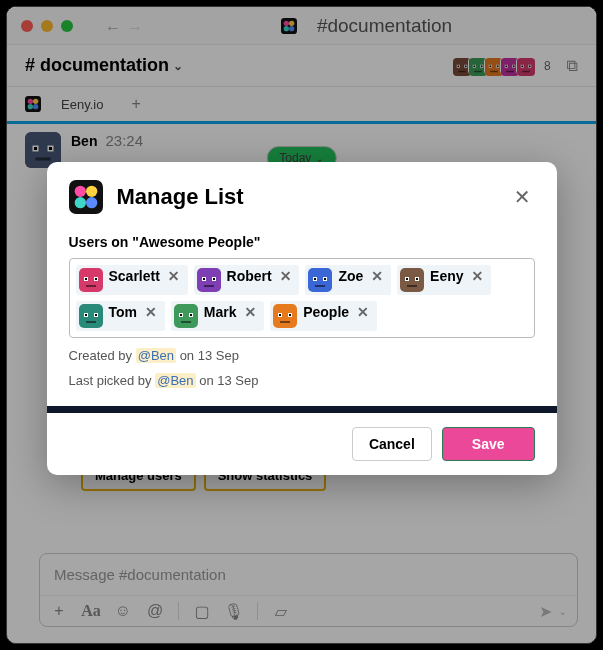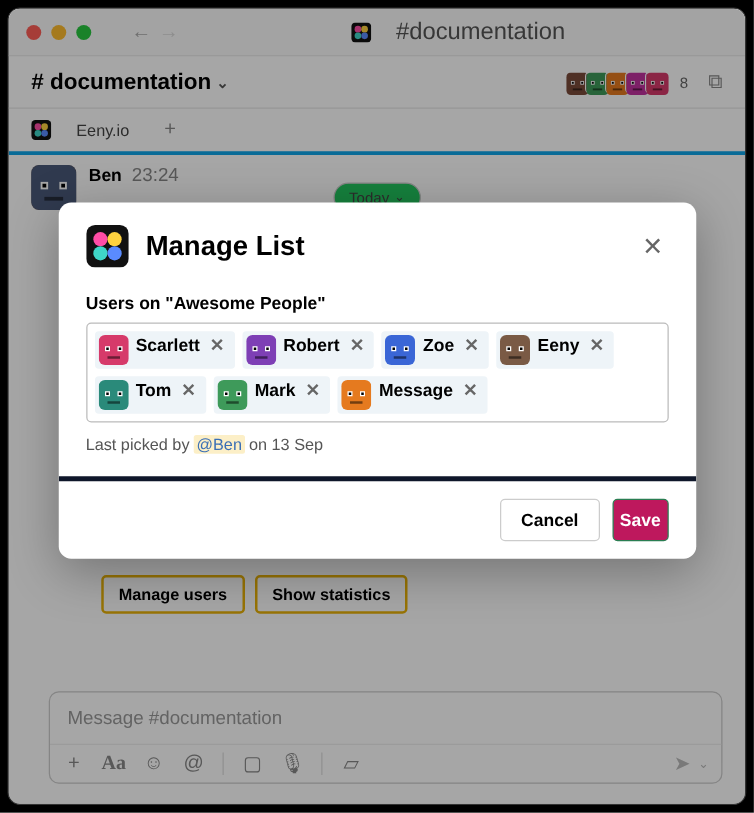--- a/index.html
+++ b/index.html
@@ -44,23 +44,23 @@
   .modal-title { font-size:22px; font-weight:800;}
   .modal-close { margin-left:auto; color:#666; font-size:20px; cursor:pointer; padding:4px;}
   .modal-body { padding: 10px 22px 18px 22px; }
   .subtitle { font-size:14px; font-weight:700; margin-bottom:8px;}
   .chipbox { border:1px solid #bbb; border-radius:4px; padding:6px; display:flex; flex-wrap:wrap; gap:6px;}
   .chip { display:flex; align-items:flex-start; gap:6px; background:#eef4f8; border-radius:3px; padding:3px 6px 3px 3px; font-size:14px; font-weight:600;}
   .chip .cav { width:24px; height:24px; border-radius:4px; display:flex; align-items:center; justify-content:center;}
   .chip .x { color:#666; font-size:14px; padding:0 2px; cursor:pointer;}
   .meta { font-size:13px; color:#555; margin-top:10px;}
   .meta .mention { background:#fcefc7; color:#3a6fb5; padding:0 2px; border-radius:2px;}
-  .modal-foot { border-top:4px solid #0f172a; padding:14px 22px; display:flex; justify-content:flex-end; gap:10px;}
+  .modal-foot { border-top:7px solid #0f172a; padding:14px 22px; display:flex; justify-content:flex-end; gap:10px;}
   .btn { border-radius:4px; padding:8px 16px; font-size:14px; font-weight:700; border:1px solid #ccc; background:#fff; cursor:pointer;}
-  .btn.primary { background:#be185d; border-color:#2a7d52; color:#fff; padding:8px 5px;}
+  .btn.primary { background:#ec4899; border-color:#2a7d52; color:#fff; padding:8px 29px;}
   .toolicon { width:18px; height:18px; display:inline-flex; align-items:center; justify-content:center; font-size:16px;}
 </style>
 </head>
 <body>
 
 <svg width="0" height="0" style="position:absolute">
   <defs>
     <g id="eeny-logo">
       <rect x="0" y="0" width="24" height="24" rx="5" fill="#111"></rect>
       <circle cx="8" cy="8" r="4" fill="#ff4da6"></circle>
@@ -244,24 +244,27 @@
               </span>
               <span>Mark</span>
               <span class="x">✕</span>
             </div>
             <div class="chip">
               <span class="cav">
                 <svg viewBox="0 0 24 24" width="24" height="24">
                   <use href="#pixel-face" fill="#e57a1f"></use>
                 </svg>
               </span>
-              <span>Message</span>
+              <span>People</span>
               <span class="x">✕</span>
             </div>
           </div>
+        <div class="meta">
+          <span>Created by </span><span class="mention">@Ben</span><span> on 13 Sep</span>
+        </div>
         <div class="meta">
           <span>Last picked by </span><span class="mention">@Ben</span><span> on 13 Sep</span>
         </div>
       </div>
       <div class="modal-foot">
         <button class="btn">Cancel</button>
         <button class="btn primary">Save</button>
       </div>
     </div>
   </div>

